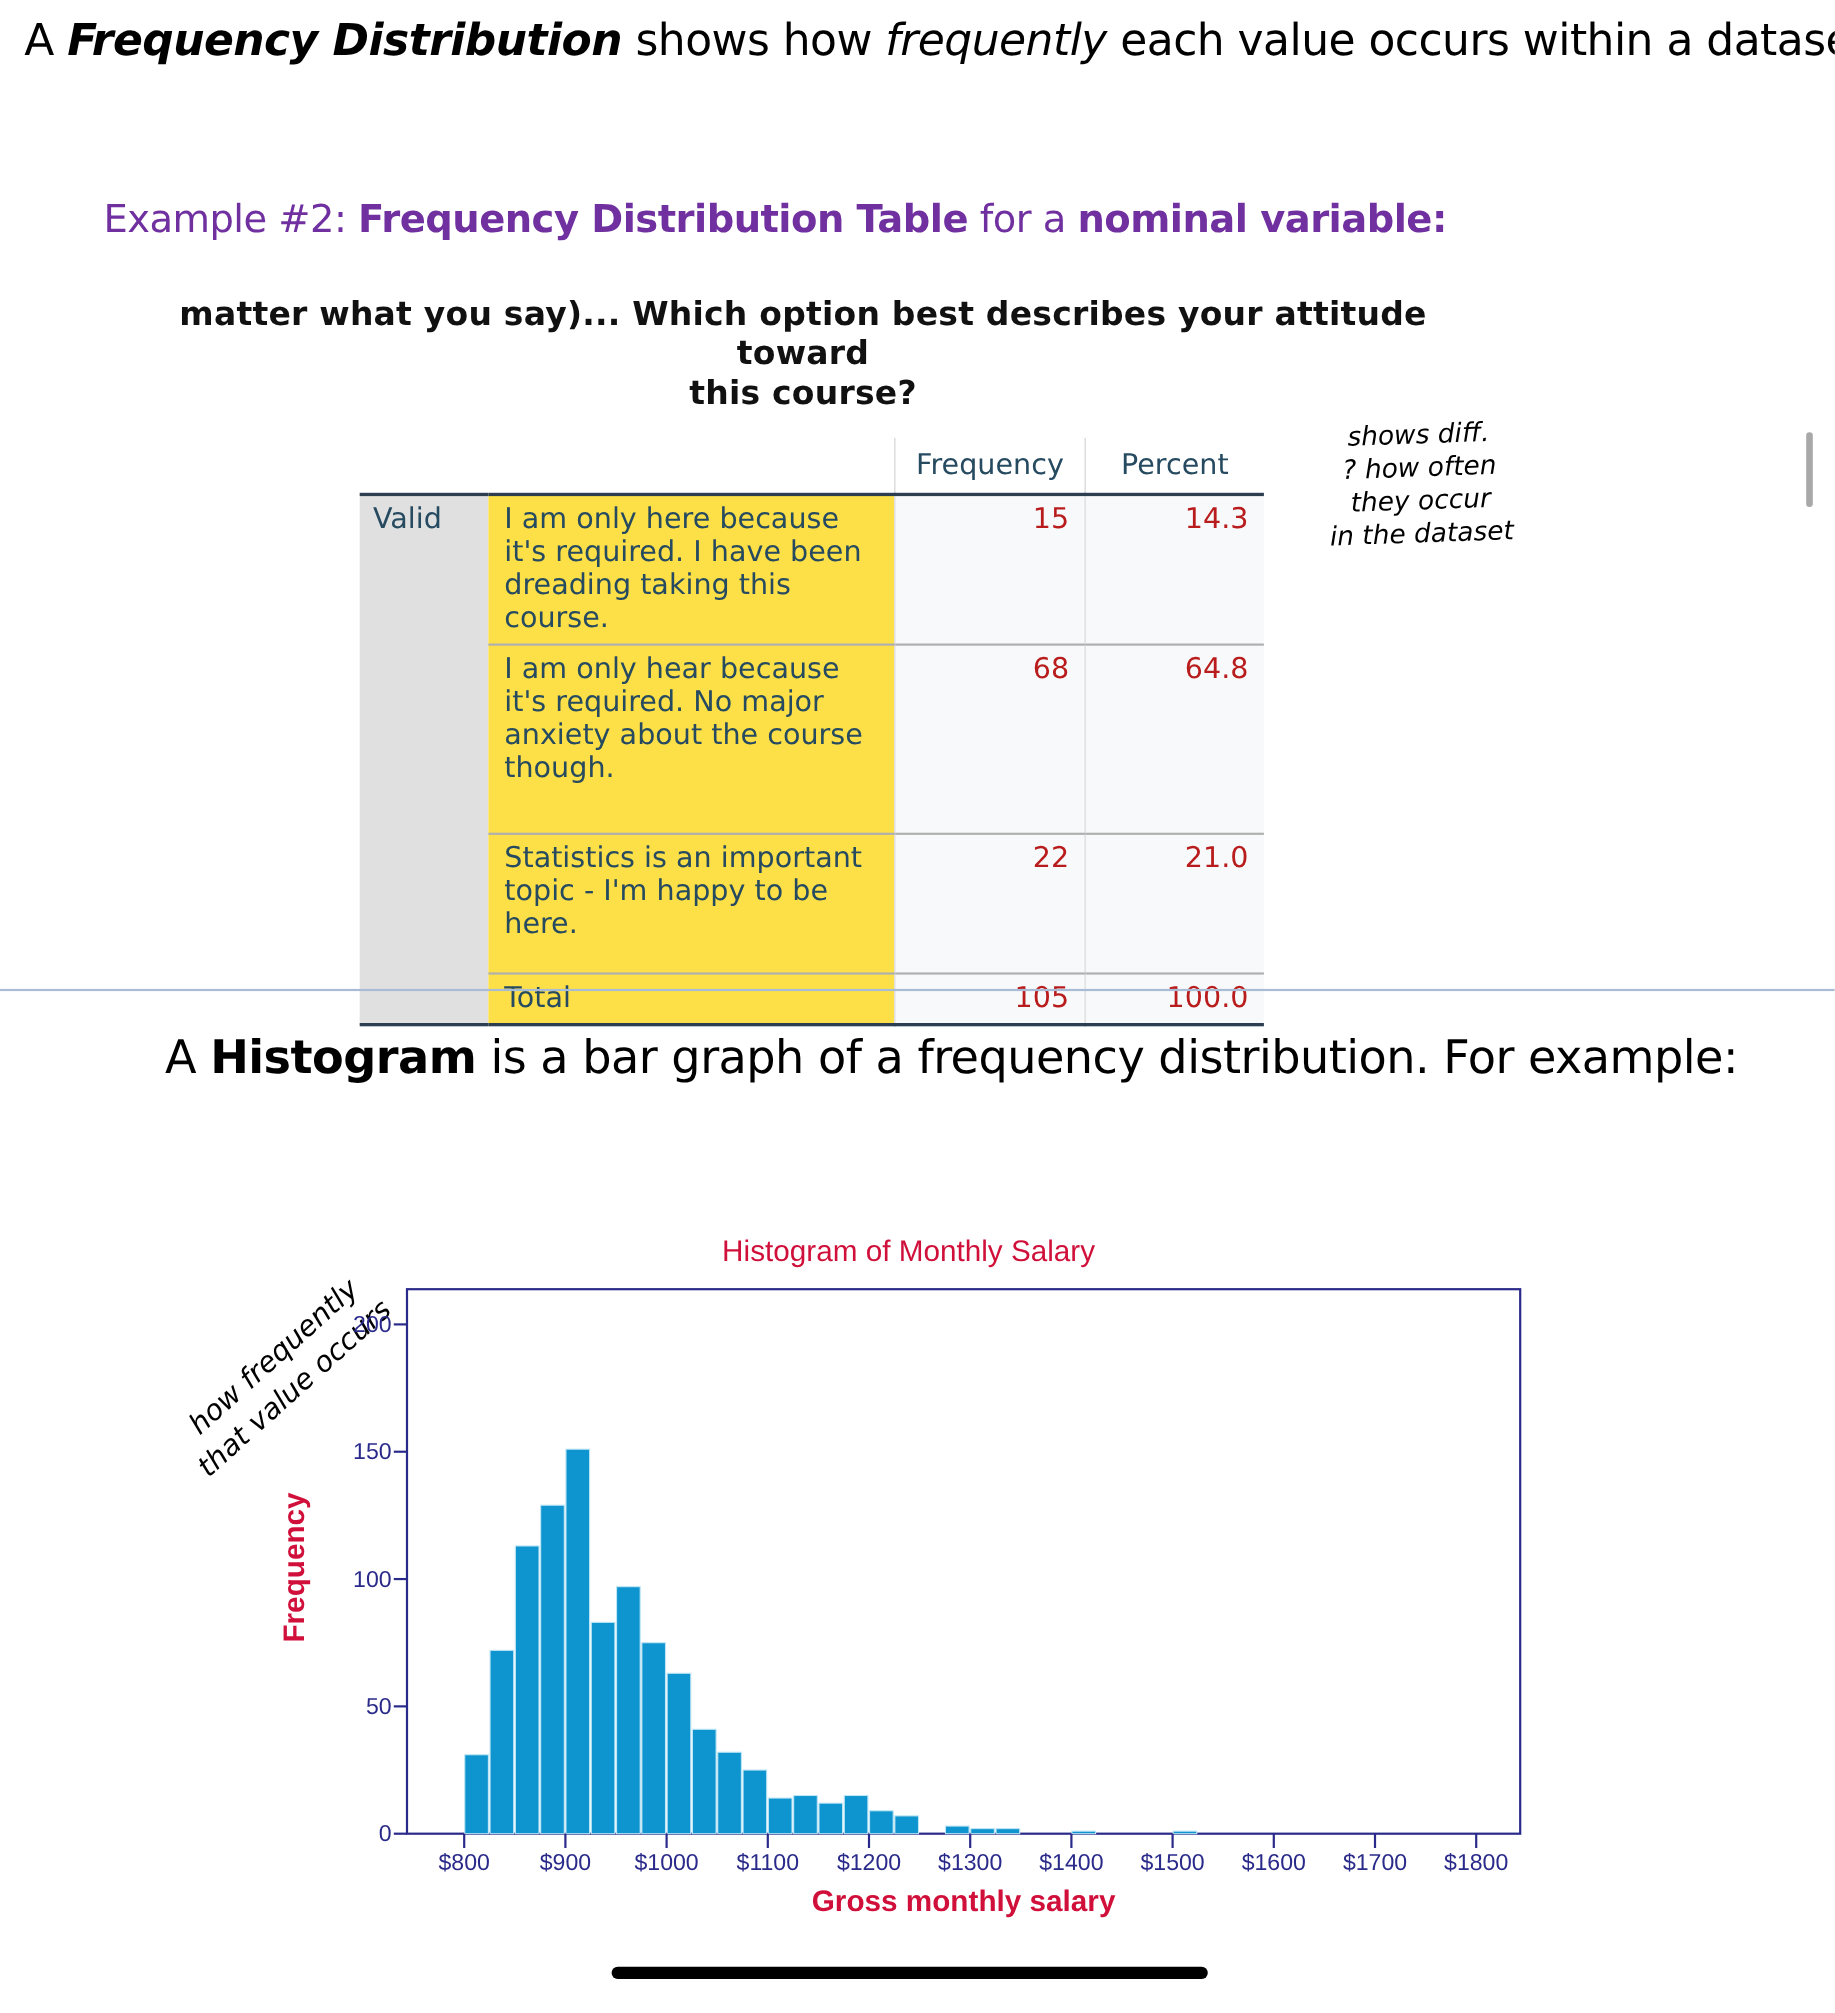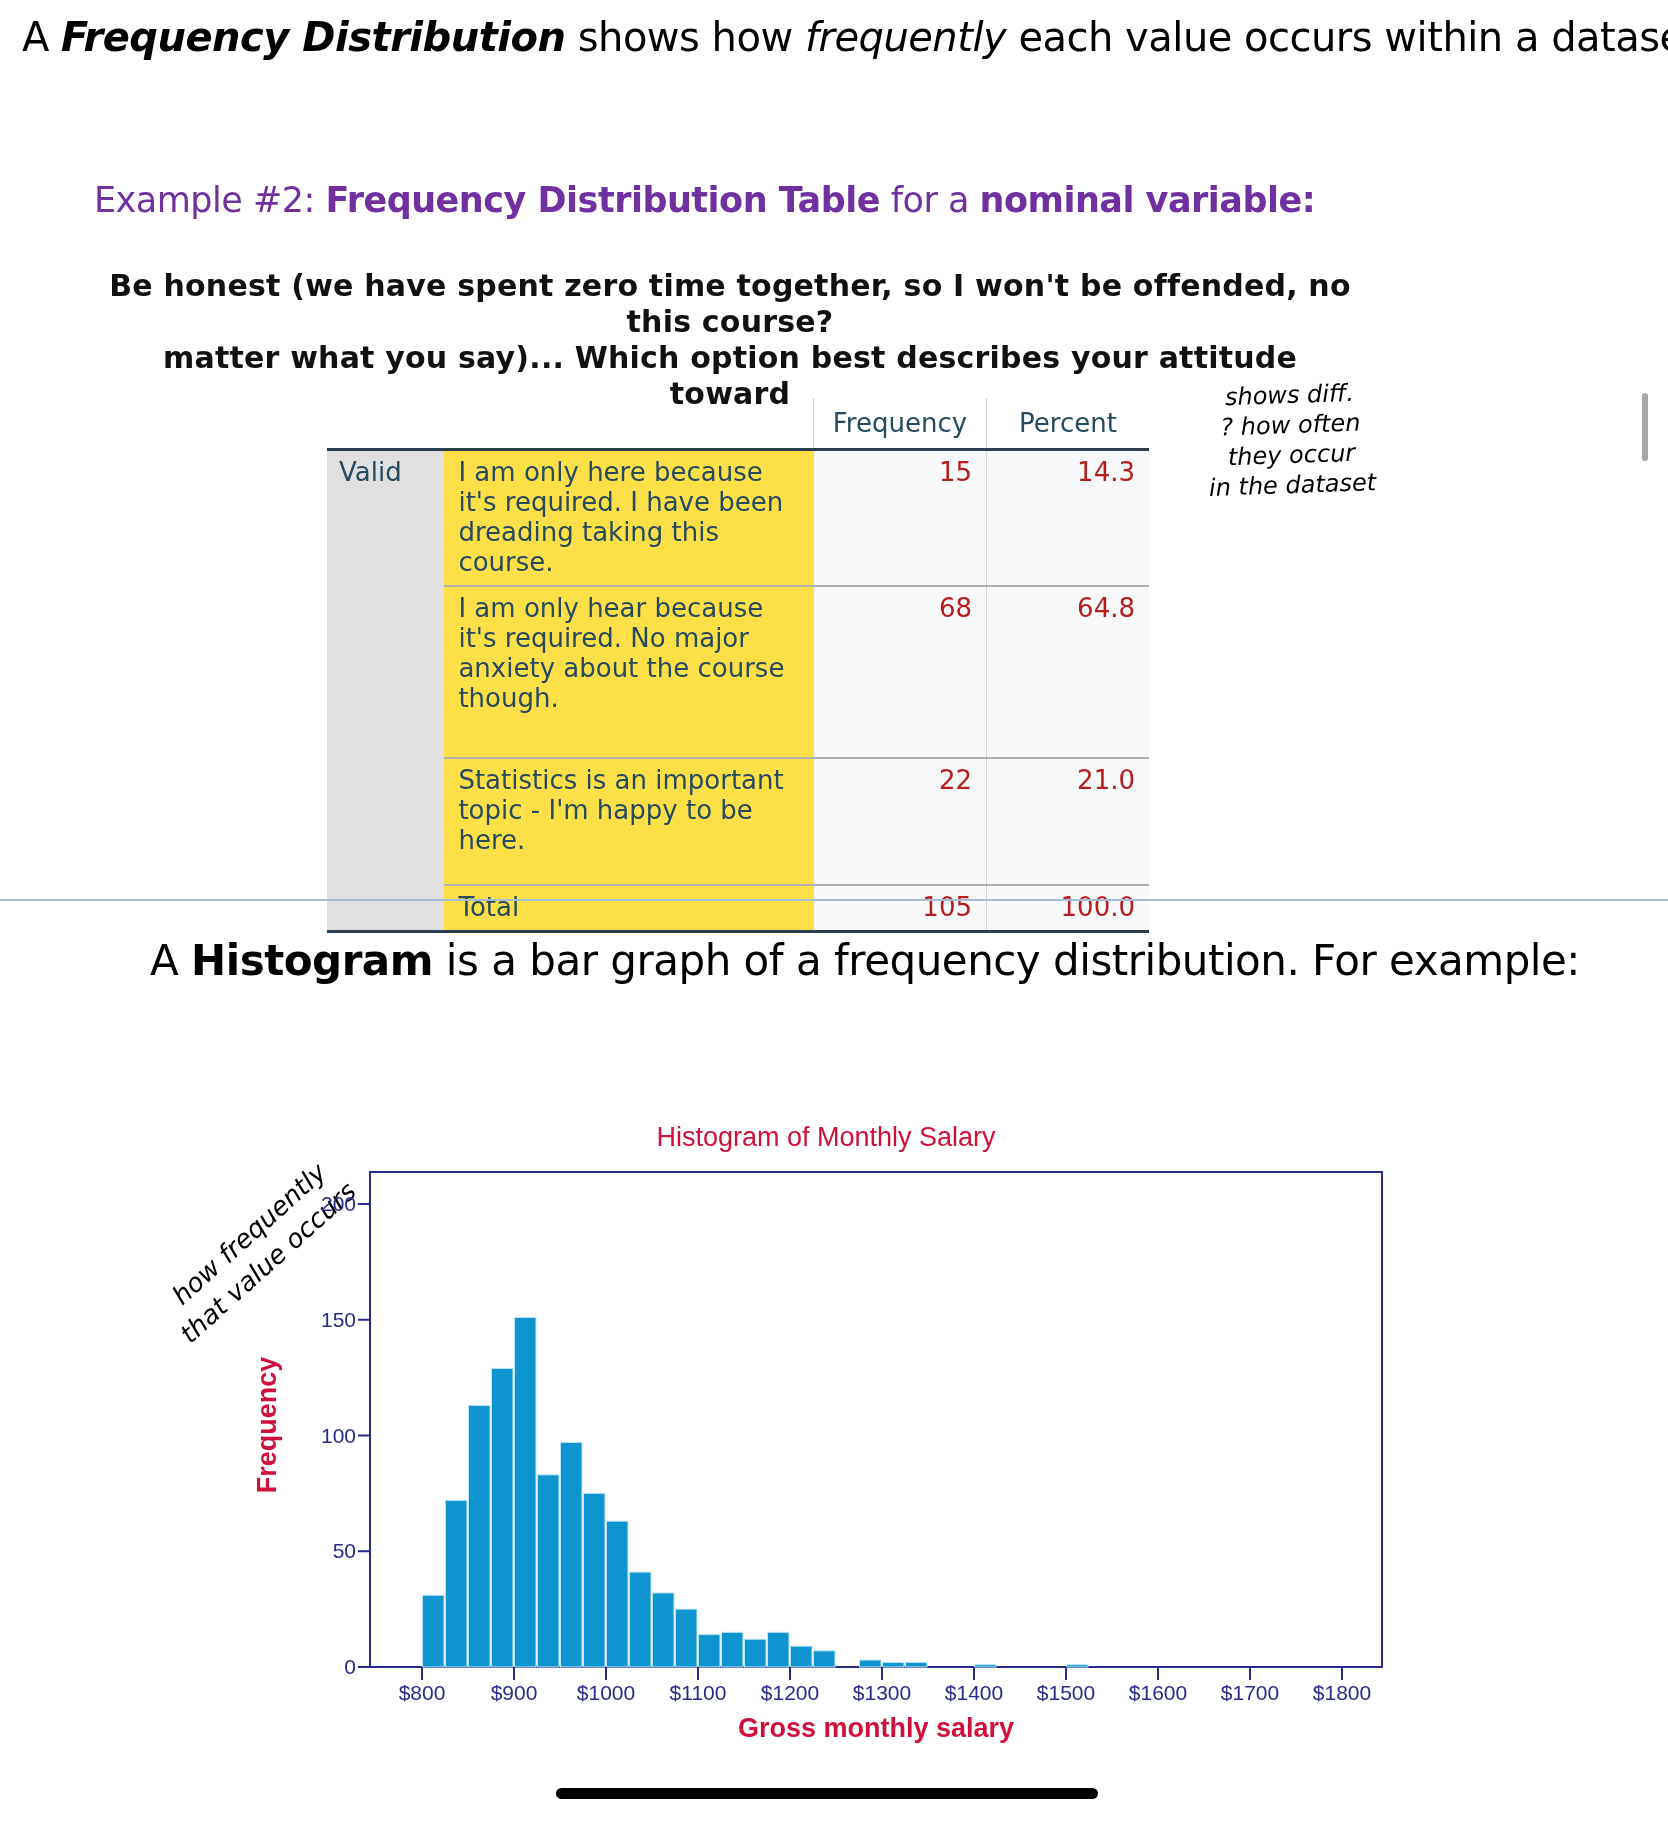--- a/index.html
+++ b/index.html
@@ -38,23 +38,22 @@
 
 <div class="abs title">
   <span>A </span><b><i>Frequency Distribution</i></b><span> shows how </span><i>frequently</i><span> each value occurs within a dataset</span>
 </div>
 
 <div class="abs subtitle">
   <span>Example #2: </span><b>Frequency Distribution Table</b><span> for a </span><b>nominal variable:</b>
 </div>
 
 <div class="abs question">
-  <div>Be honest (we have spent zero time together, so I won't be offended, no</div>
+  <div>matter what you say)... Which option best describes your attitude toward</div>
   <div>this course?</div>
-  <div>matter what you say)... Which option best describes your attitude toward</div>
 </div>
 
 <div class="abs table-wrap">
   <table class="freq-table">
     <thead>
       <tr>
         <th></th>
         <th></th>
         <th class="col-sep">Frequency</th>
         <th class="col-sep">Percent</th>

